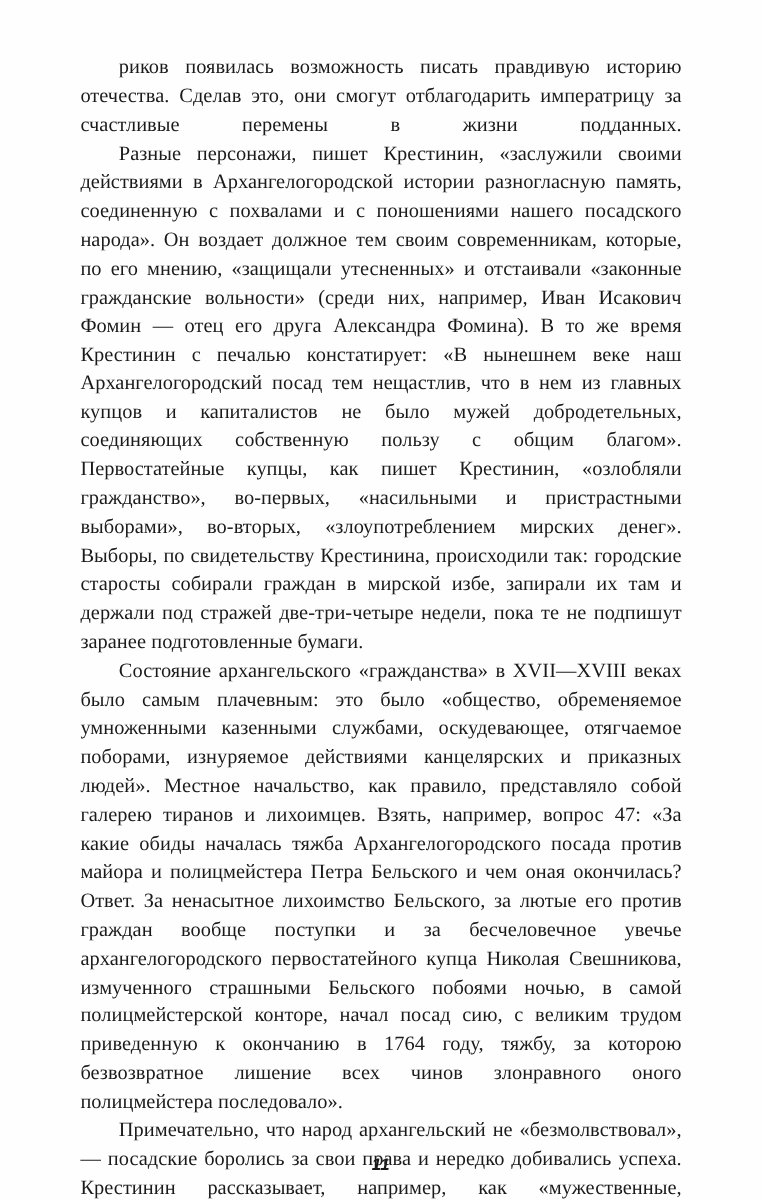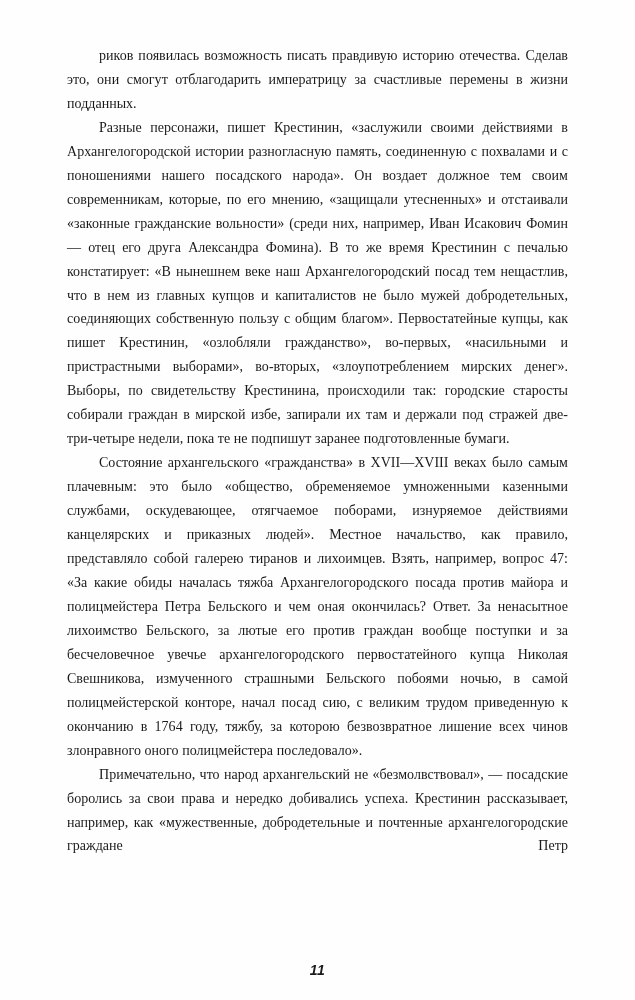--- a/index.html
+++ b/index.html
@@ -29,21 +29,21 @@
     position: absolute;
     left: 67px;
     top: 44px;
     width: 501px;
   }
 
   .para {
     margin: 0;
     text-indent: 32px;
     text-align: justify;
-    font-size: 14px;
+    font-size: 17px;
     line-height: 23.95px;
     letter-spacing: 0.02px;
     word-spacing: 0.1px;
     -webkit-font-smoothing: antialiased;
   }
 
   
   .para {
     text-align-last: left;
   }

